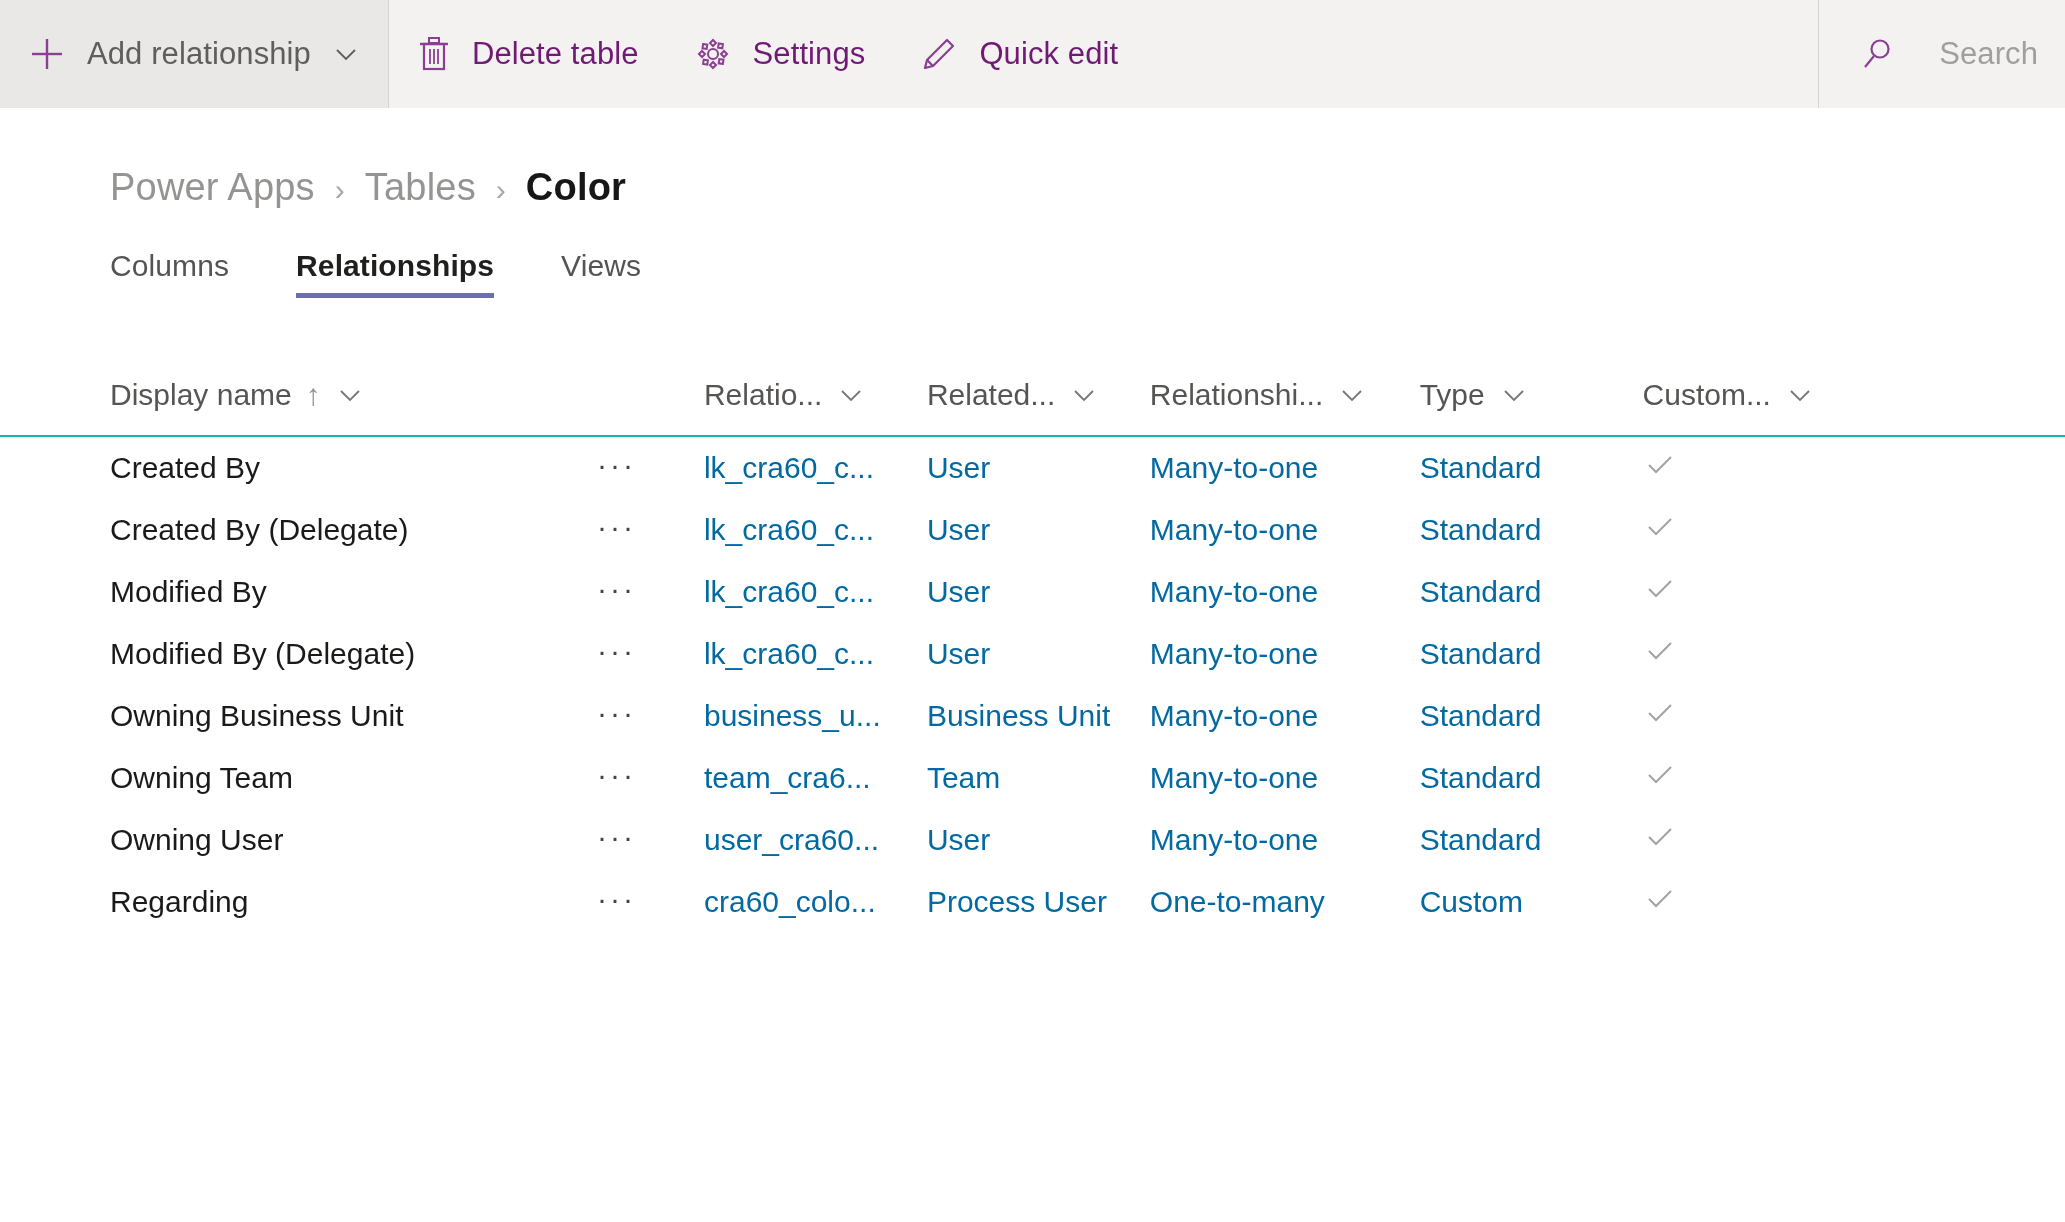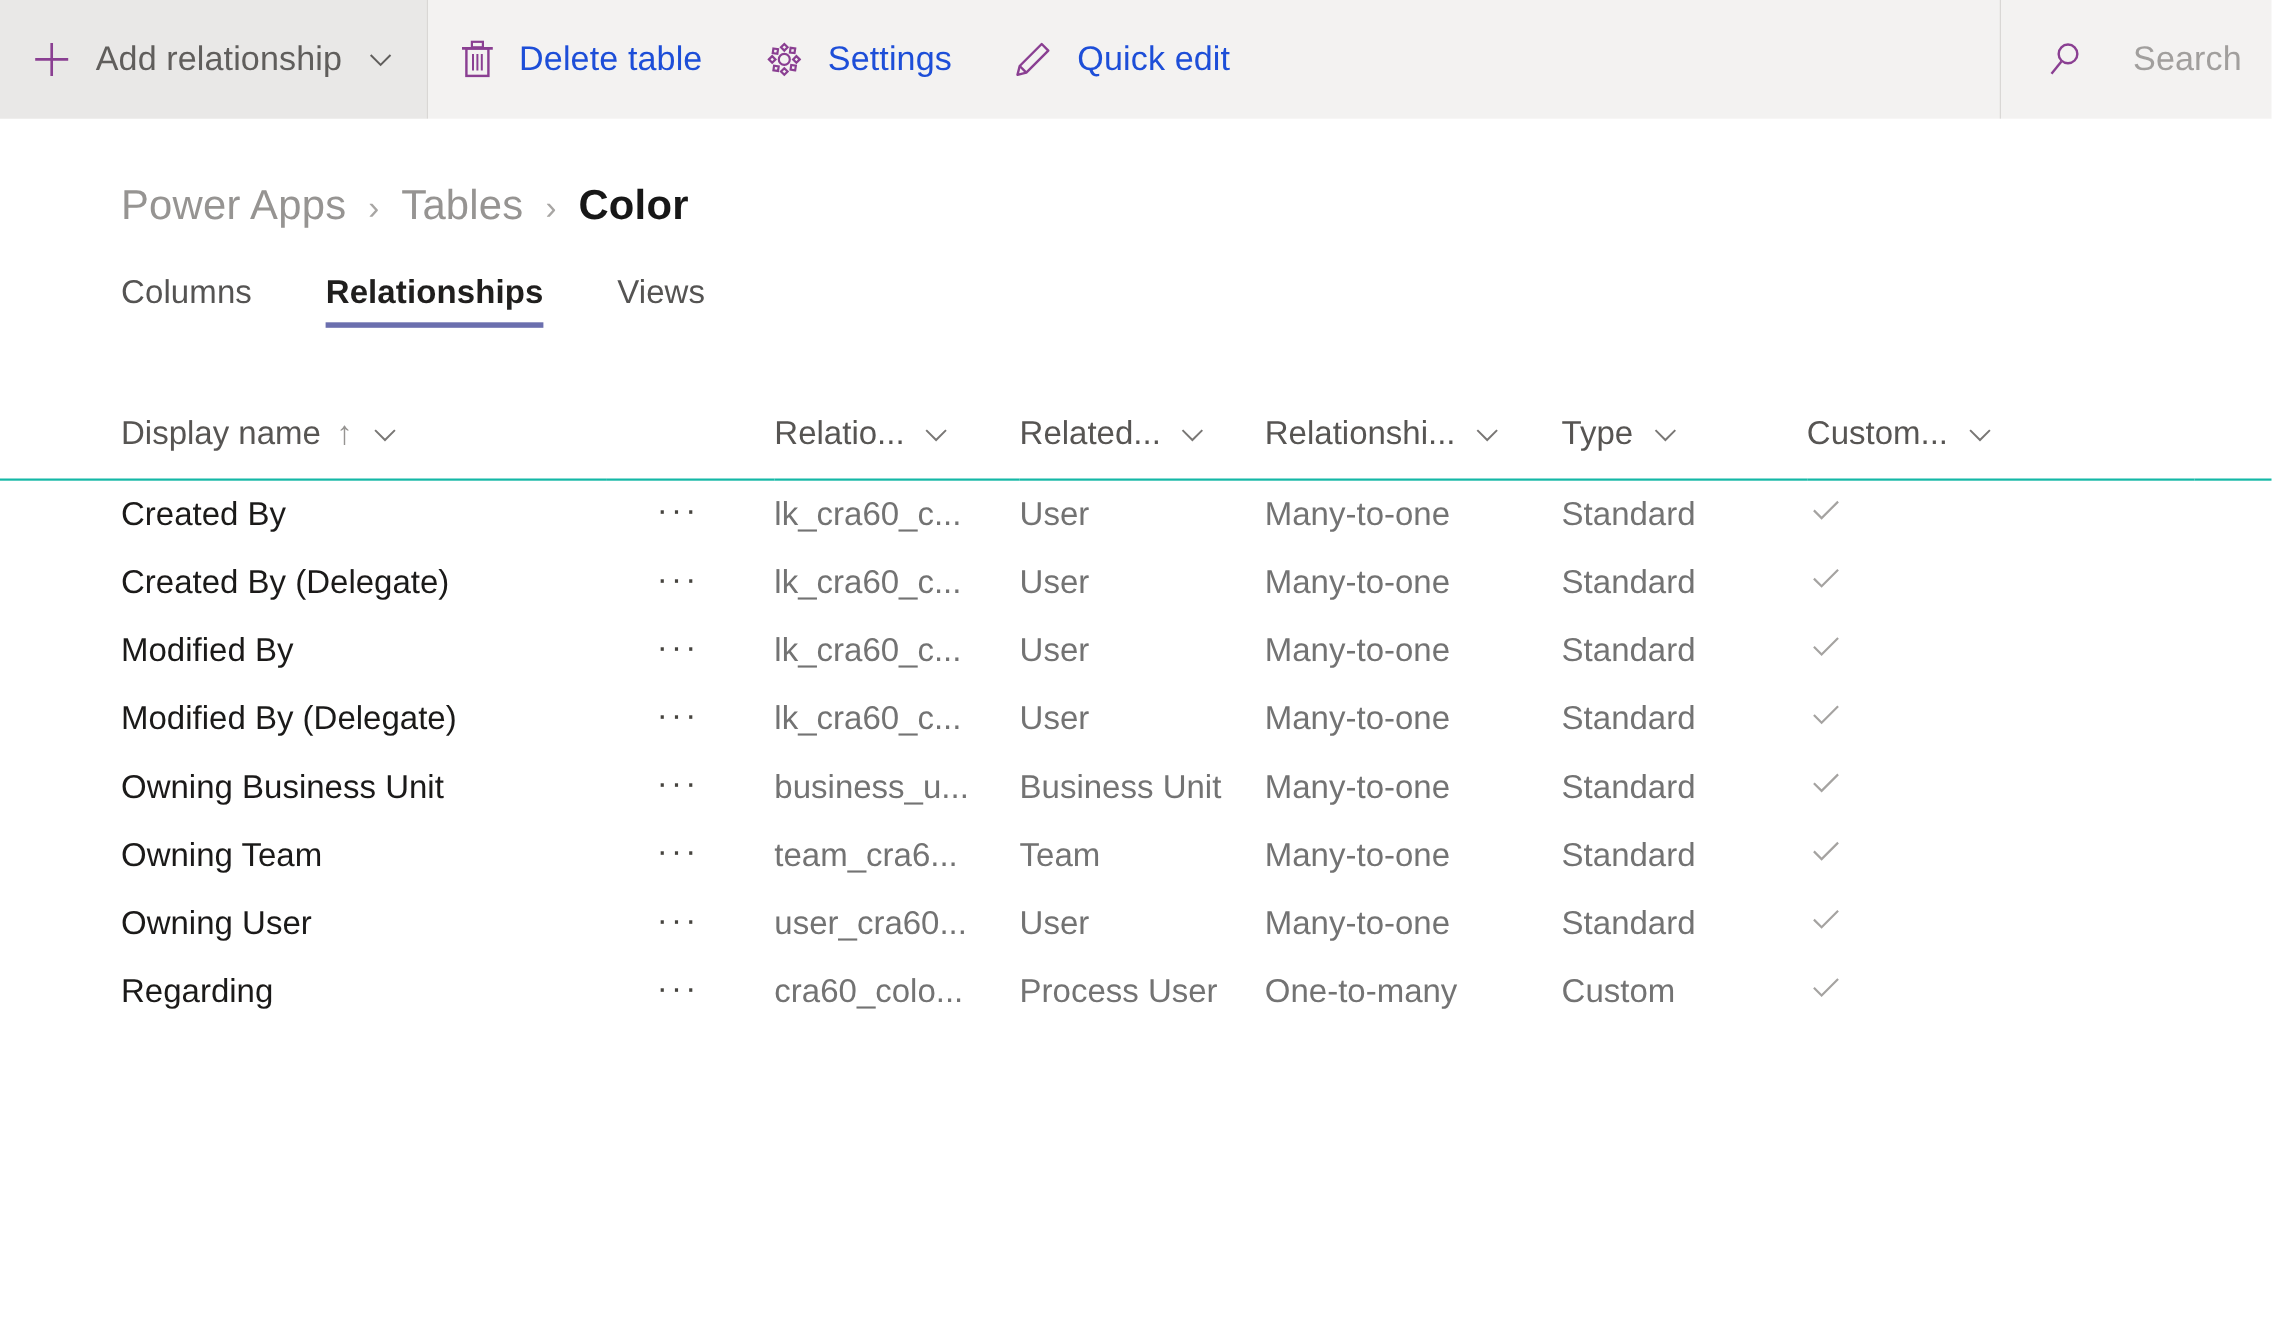--- a/index.html
+++ b/index.html
@@ -33,21 +33,21 @@
     box-sizing: border-box;
     cursor: pointer;
     user-select: none;
     white-space: nowrap;
   }
   .cmd.highlight {
     background: #e9e8e7;
   }
   .cmd-label {
     font-size: 31px;
-    color: #1d4ed8;
+    color: #701a75;
     letter-spacing: 0.1px;
   }
   .cmd-label.muted { color: #605e5c; }
   .cmd-label.placeholder { color: #a19f9d; }
 
   .sep {
     width: 1px;
     background: #d6d4d2;
     margin: 0;
     align-self: stretch;
@@ -157,21 +157,21 @@
     color: #969492;
     font-size: 30px;
     line-height: 1;
   }
   .grid thead tr {
     border-bottom: 2px solid #14b8a6;
   }
   .grid tbody td {
     height: 62px;
     font-size: 30px;
-    color: #737373;
+    color: #0369a1;
     white-space: nowrap;
     overflow: hidden;
   }
   .grid tbody td.name {
     color: #1b1a19;
   }
   .cell-name-wrap {
     display: flex;
     align-items: center;
     justify-content: space-between;

